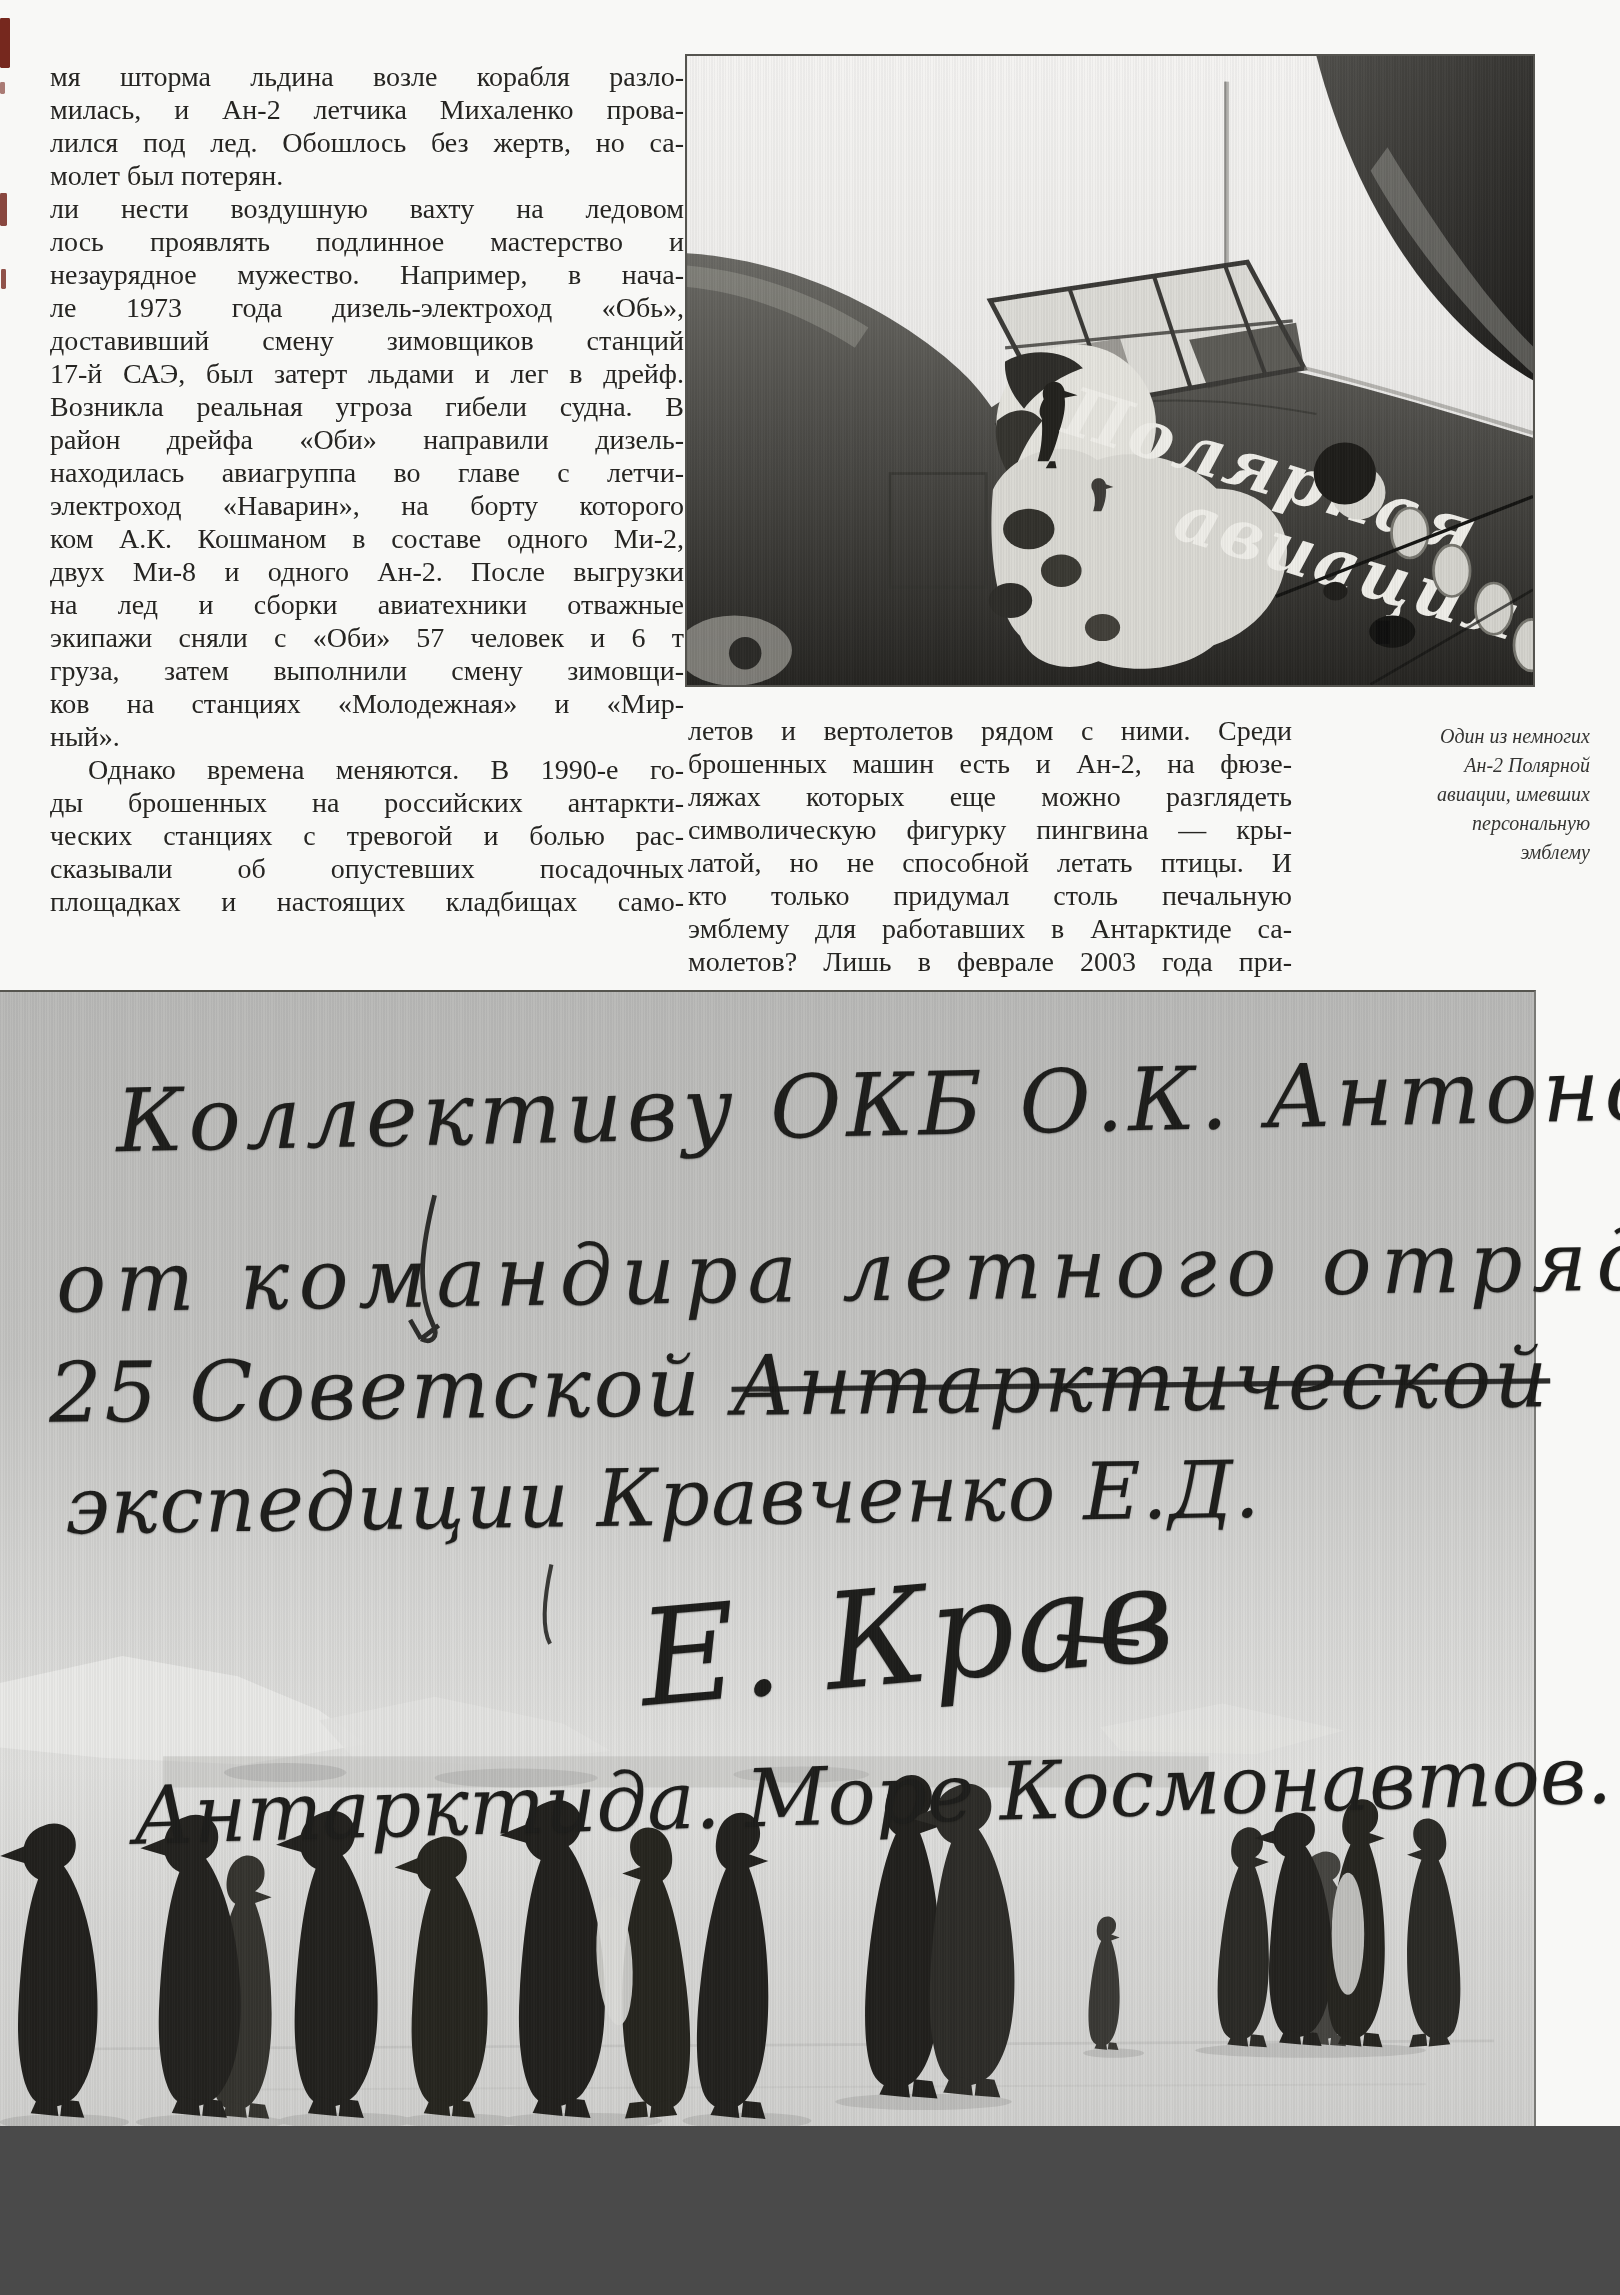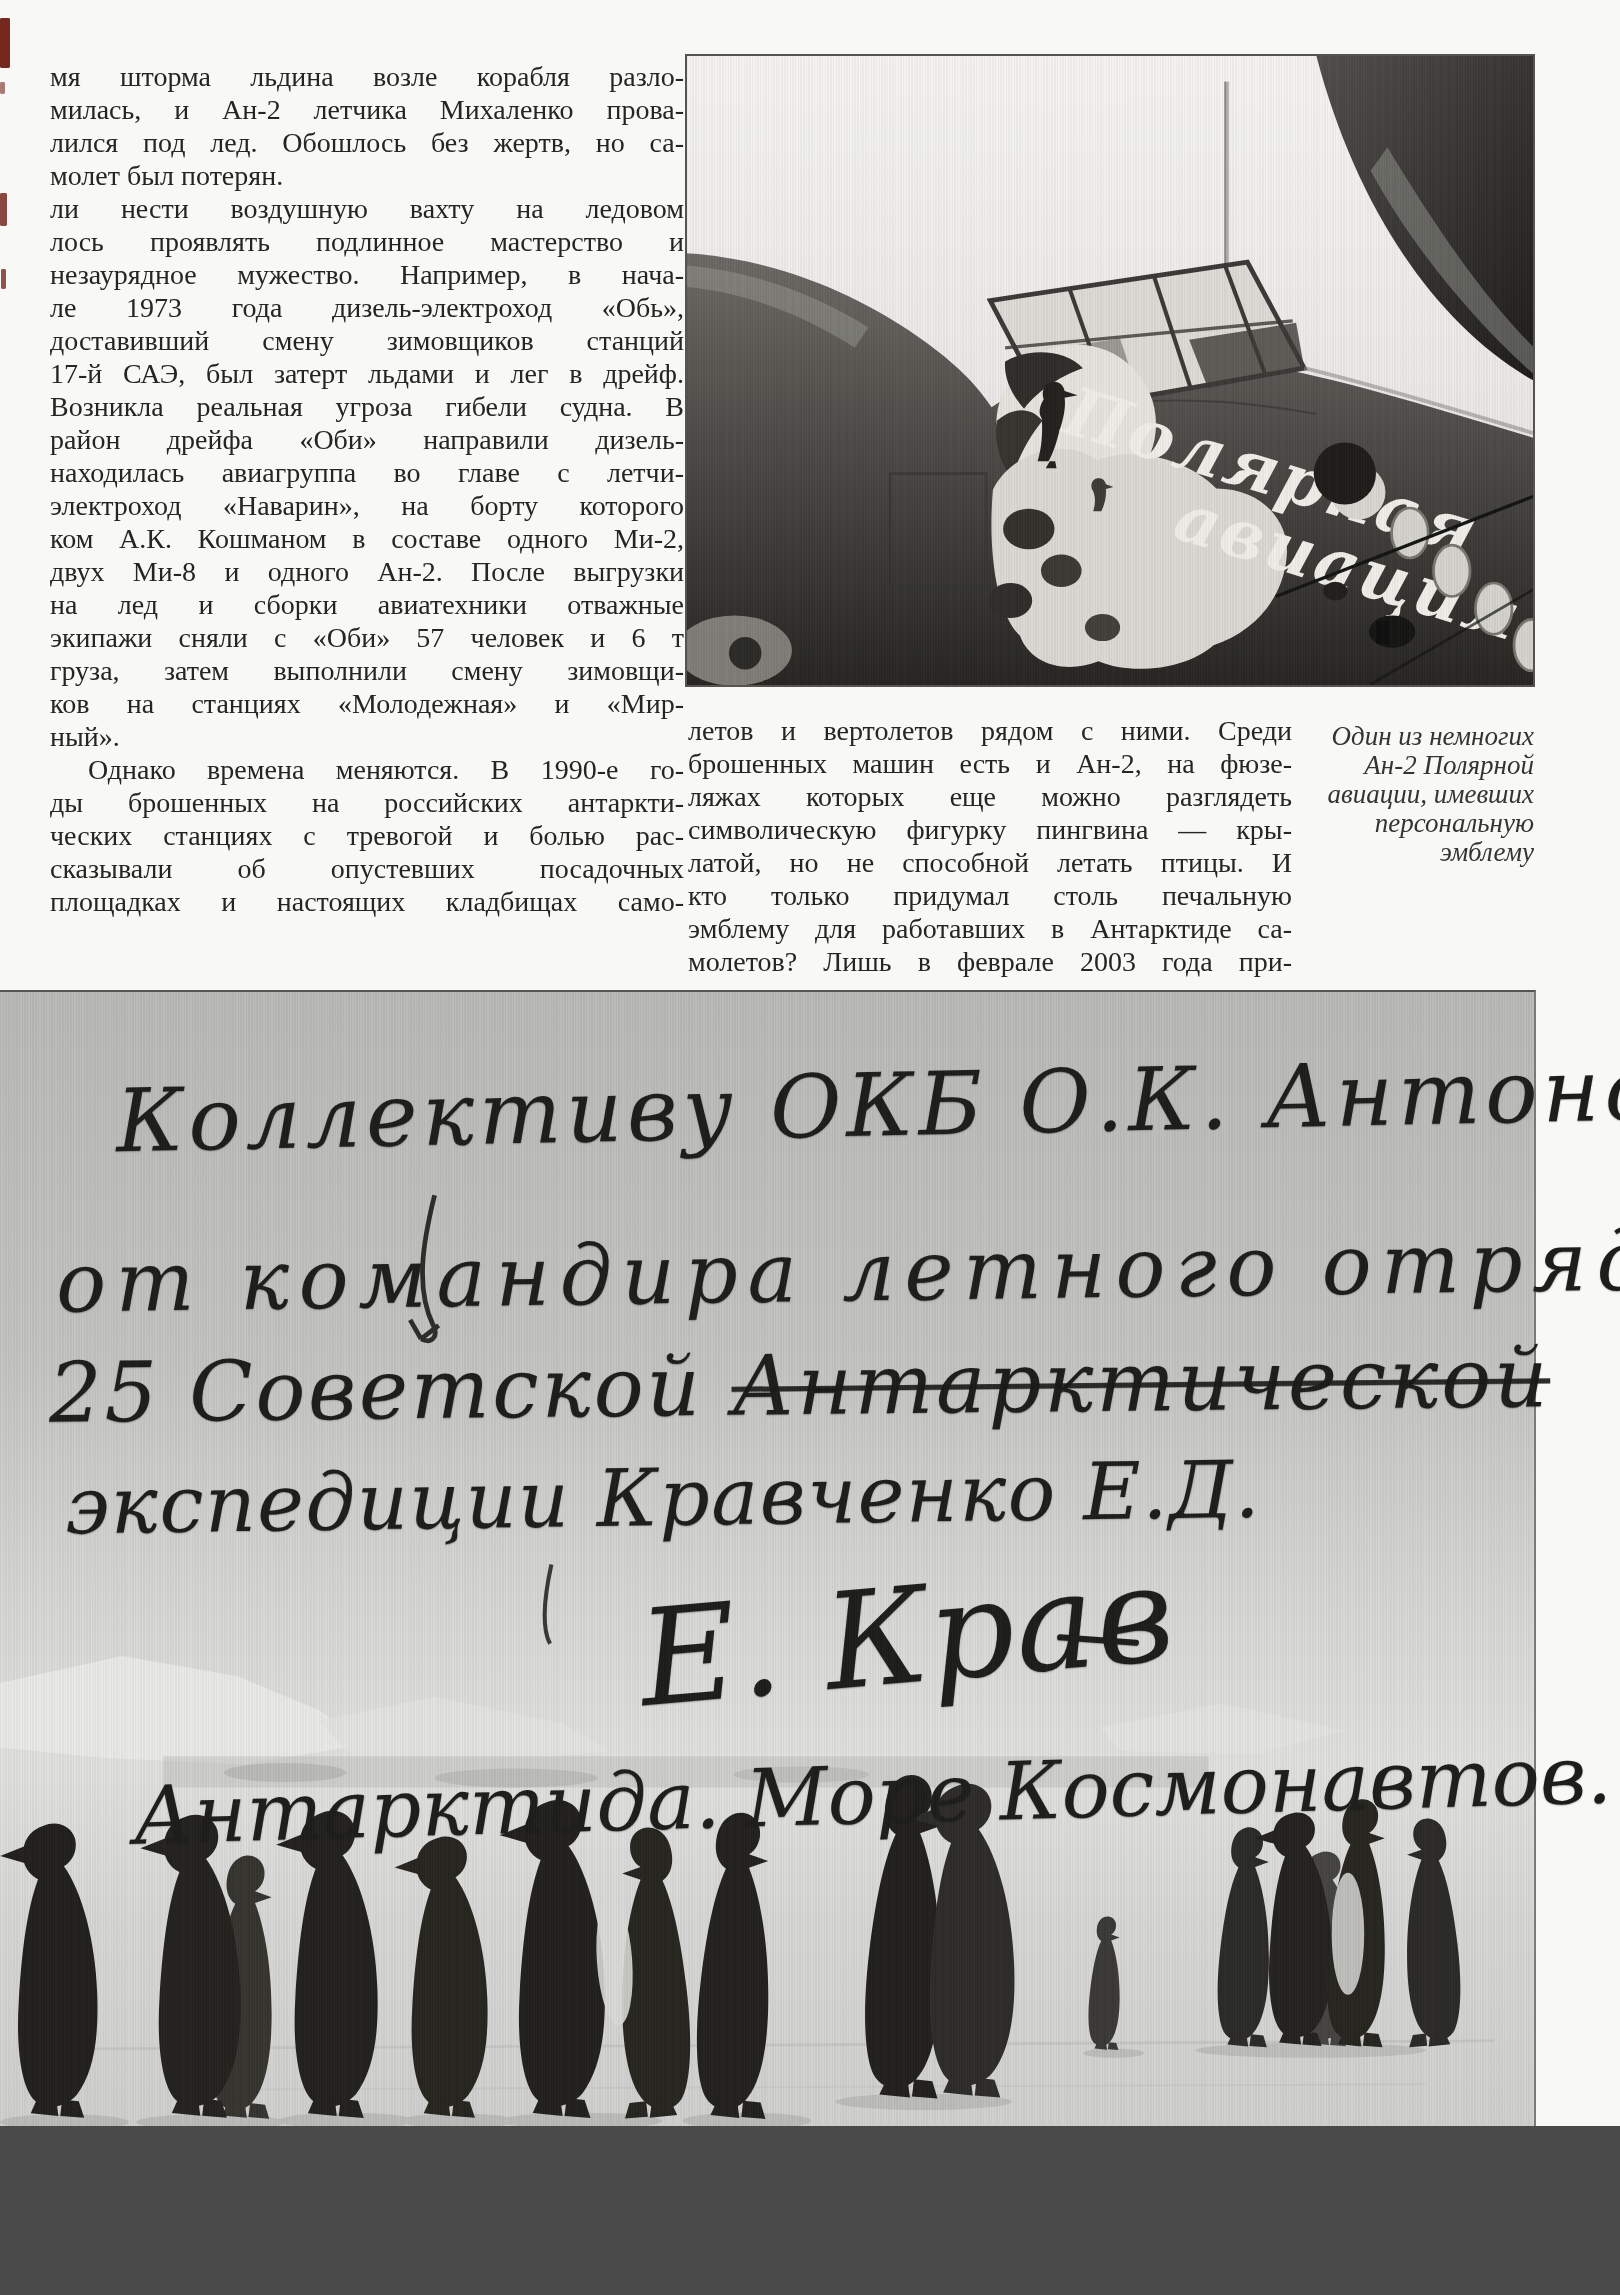--- a/index.html
+++ b/index.html
@@ -10,22 +10,22 @@
   }
   
   .col { position:absolute; color:#262522; font-size:28px; line-height:33px; }
   #col-left  { left:50px;  top:60px;   width:634px; }
   #col-right { left:688px; top:714px; width:604px; }
   .ln { text-align:justify; text-align-last:justify; }
   .ln.last { text-align-last:left; }
   .ln.indent { text-indent:38px; }
   
   #caption {
-    position:absolute; left:1156px; top:722px; width:378px;
-    font-style:italic; font-size:27px; line-height:29px;
+    position:absolute; left:1212px; top:722px; width:378px;
+    font-style:italic; font-size:20px; line-height:29px;
     color:#343432; text-align:right;
   }
   
   .photo { position:absolute; }
   .photo svg { display:block; width:100%; height:100%; }
   #photo-plane {
     left:685px; top:54px; width:850px; height:633px;
     border:2px solid #55544f; box-sizing:border-box;
   }
   #photo-penguins {

